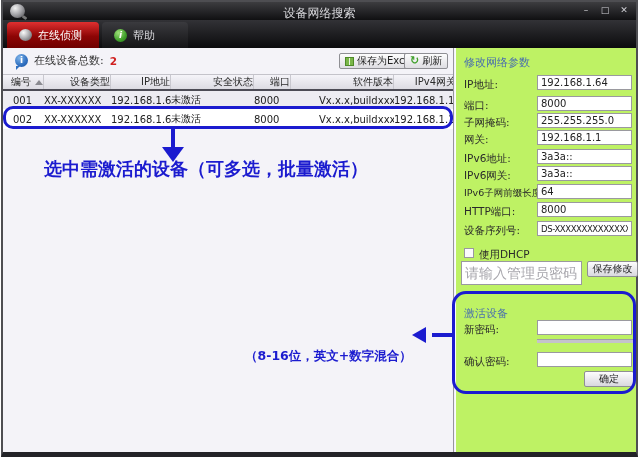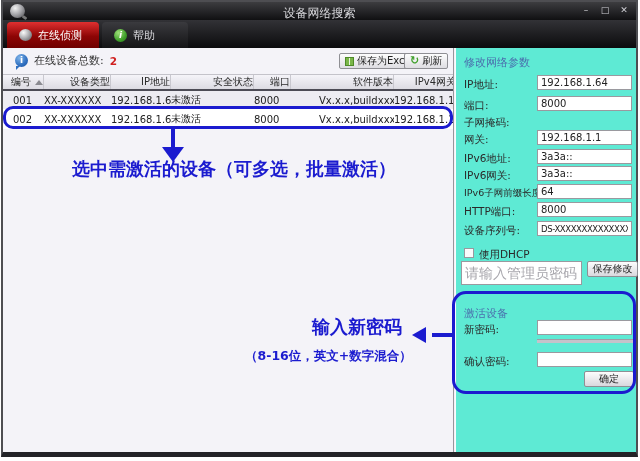--- a/index.html
+++ b/index.html
@@ -62,21 +62,21 @@
   .row-1 { top:43px; height:18px; background:#edecf2; }
   .row-2 { top:61px; height:20px; background:#ffffff; }
   .cell, .hcell { font-size:10px; color:#222; overflow:hidden; white-space:nowrap; flex:none; }
   .hcell { color:#2a2a2a; display:flex; align-items:center; height:100%; border-right:1px solid #c9c8cf;justify-content:flex-end; }
   .c1 { width:41px; padding-left:10px; } .c2 { width:67px; } .c3 { width:60px; } .c4 { width:83px; }
   .c5 { width:37px; } .c6 { width:75px;margin-left:28px; } .c7 { width:63px; } .c8 { width:25px; border-right:none; }
   .sort-icon { width:0; height:0; border-left:4px solid transparent; border-right:4px solid transparent;
                border-bottom:5px solid #8a8a90; margin-left:4px; }
 
   
-  .right-panel { position:absolute; left:452px; top:0; width:181px; height:404px; background:#5eead4;
+  .right-panel { position:absolute; left:452px; top:0; width:181px; height:404px; background:#bef264;
                  border-left:1px solid #fbfbfd; font-size:10.5px; color:#2a2a2a; }
   .panel-title { position:absolute; left:8px; font-size:11px; color:#4a6fad; }
   .np-title { top:7px; }
   .field-label { position:absolute; left:8px; white-space:nowrap; }
   .field-input { position:absolute; left:81px; width:95px; height:15px; border:1px solid #9a999f;
                  background:#fff; font-size:10px; color:#222; padding:0 3px;
                  font-family:"DejaVu Sans","Liberation Sans",sans-serif; }
   .serial { font-size:8.5px; letter-spacing:-0.4px; }
   .checkbox { position:absolute; left:8px; width:10px; height:10px; background:#fbfbfc; border:1px solid #9a999f; }
   .pwd-input { position:absolute; left:5px; width:121px; height:24px; border:1px solid #9a999f; background:#fff;
@@ -87,21 +87,21 @@
   .btn-savechg { left:131px; width:51px; }
   .strength-bar { position:absolute; left:81px; width:97px; height:4px; background:#c4c3ca; border-top:1px solid #9f9ea6; }
   .btn-ok { left:128px; width:50px; }
 
   
   .ann { position:absolute; z-index:20; }
   .row-rect { left:3px; top:106px; width:450px; height:23px; border:3px solid #1b1bcf; border-radius:10px; }
   .arrow-v-line { left:171px; top:128px; width:4px; height:20px; background:#1b1bcf; }
   .arrow-v-head { left:162px; top:147px; width:0; height:0;
                   border-left:11px solid transparent; border-right:11px solid transparent; border-top:15px solid #1b1bcf; }
-  .ann-text-1 { left:44px; top:157px; font-size:18px; font-weight:bold; color:#1b1bcf; white-space:nowrap;margin-left:28px; }
+  .ann-text-1 { left:44px; top:157px; font-size:18px; font-weight:bold; color:#1b1bcf; white-space:nowrap; }
   .activate-rect { left:452px; top:291px; width:184px; height:103px; border:3px solid #1b1bcf; border-radius:14px; }
   .ann-text-2 { left:312px; top:315px; font-size:18px; font-weight:bold; color:#1b1bcf; white-space:nowrap; }
   .arrow-h-line { left:432px; top:333px; width:22px; height:4px; background:#1b1bcf; }
   .arrow-h-head { left:412px; top:327px; width:0; height:0;
                   border-top:8px solid transparent; border-bottom:8px solid transparent; border-right:14px solid #1b1bcf; }
   .ann-hint { left:245px; top:348px; font-size:12.5px; font-weight:bold; color:#1b1bcf; white-space:nowrap; }
 </style>
 </head>
 <body>
 
@@ -186,20 +186,21 @@
       <div class="right-panel">
         <div class="panel-title np-title">修改网络参数</div>
 
         <div class="field-label" style="top:30px">IP地址:</div>
         <input class="field-input" style="top: 27px;" value="192.168.1.64">
 
         <div class="field-label" style="top:51px">端口:</div>
         <input class="field-input" style="top: 48px;" value="8000">
 
         <div class="field-label" style="top:68px">子网掩码:</div>
+        <input class="field-input" style="top: 65px;" value="255.255.255.0">
 
         <div class="field-label" style="top:85px">网关:</div>
         <input class="field-input" style="top: 82px;" value="192.168.1.1">
 
         <div class="field-label" style="top:104px">IPv6地址:</div>
         <input class="field-input" style="top: 101px;" value="3a3a::">
 
         <div class="field-label" style="top:121px">IPv6网关:</div>
         <input class="field-input" style="top: 118px;" value="3a3a::">
 
@@ -227,17 +228,16 @@
         <div class="panel-btn btn-ok" style="top:323px">确定</div>
       </div>
     </div>
   </div>
 
   <div class="ann row-rect"></div>
   <div class="ann arrow-v-line"></div>
   <div class="ann arrow-v-head"></div>
   <div class="ann ann-text-1">选中需激活的设备（可多选，批量激活）</div>
   <div class="ann activate-rect"></div>
-  <div class="ann ann-text-2">输入新密码</div>
   <div class="ann arrow-h-line"></div>
   <div class="ann arrow-h-head"></div>
   <div class="ann ann-hint">（8-16位，英文+数字混合）</div>
 </div>
 
 </body></html>

